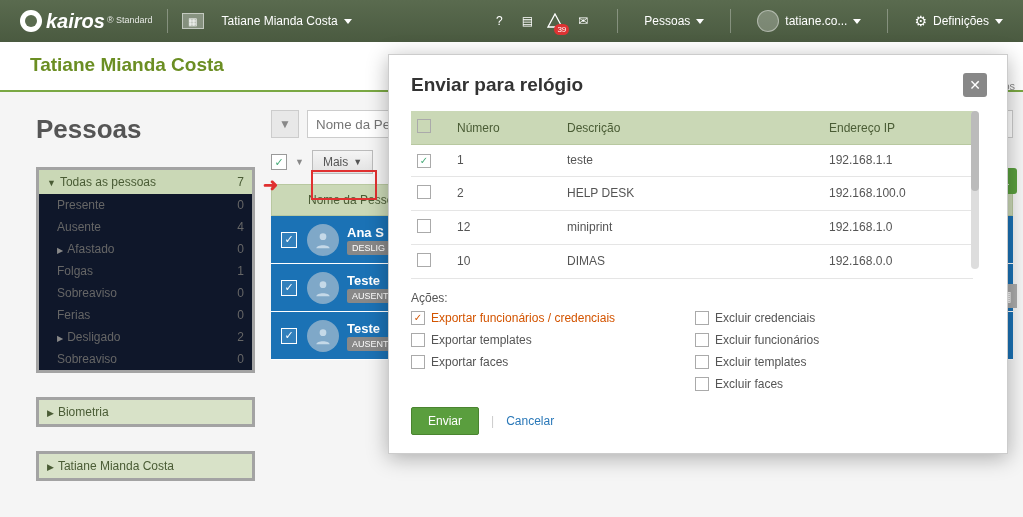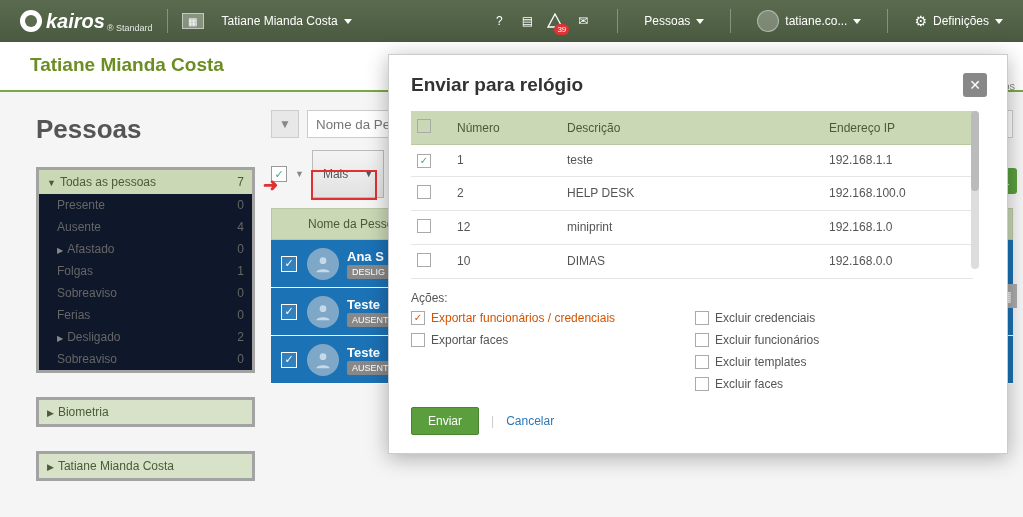--- a/index.html
+++ b/index.html
@@ -4,21 +4,21 @@
 <style>
   * { box-sizing: border-box; margin: 0; padding: 0; }
   body { font-family: Arial, sans-serif; font-size: 12px; background: #f5f5f5; width: 1023px; height: 517px; overflow: hidden; position: relative; }
   
   
   .topbar { background: linear-gradient(#5a6b4f, #4a5a40); height: 42px; display: flex; align-items: center; color: #fff; padding: 0 20px; }
   .logo { display:flex; align-items:center; }
   .logo-icon { width:22px; height:22px; background:#fff; border-radius:50%; position:relative; }
   .logo-icon::after{ content:''; position:absolute; width:12px; height:12px; background:#5a6b4f; border-radius:50%; top:5px; left:5px;}
   .logo-text { font-size: 20px; font-weight: bold; font-style: italic; margin-left:4px; }
-  .logo-sub { font-size: 9px; opacity: 0.85; margin-left: 2px; align-self:flex-end; margin-bottom:0;}
+  .logo-sub { font-size: 9px; opacity: 0.85; margin-left: 2px; align-self:flex-end; margin-bottom:8px;}
   .top-sep { width: 1px; height: 24px; background: rgba(255,255,255,0.3); margin: 0 14px; }
   .dash-icon { width: 22px; height: 16px; background: rgba(255,255,255,0.3); border: 1px solid rgba(255,255,255,0.5); display:flex; align-items:center; justify-content:center; font-size:10px;}
   .top-user { font-size: 12px; display:flex; align-items:center; gap:6px;}
   .dropdown-caret { width:0; height:0; border-left:4px solid transparent; border-right:4px solid transparent; border-top:5px solid #fff;}
   .top-right { margin-left: auto; display: flex; align-items: center; gap: 12px; font-size:12px;}
   .top-icon { width:16px; height:16px; display:flex; align-items:center; justify-content:center; position:relative;}
   .alert-badge { position:absolute; bottom:-6px; right:-6px; background:#d33; color:#fff; border-radius:8px; font-size:8px; padding:1px 3px;}
   .top-link { display:flex; align-items:center; gap:6px; cursor:pointer;}
   .avatar-sm { width:22px; height:22px; background:rgba(255,255,255,0.25); border-radius:50%; border:1px solid rgba(255,255,255,0.4);}
   .gear { font-size:14px;}
@@ -37,21 +37,21 @@
   .filter-row { display:flex; justify-content:space-between; padding:4px 8px 4px 18px; color:#666;}
   .filter-row .caret-r { font-size:8px; margin-right:4px; color:#888;}
   
   
   .main-col { flex:1; padding: 18px 10px 0 6px; position:relative;}
   .search-row { display:flex; align-items:center; gap:8px; margin-bottom:12px;}
   .filter-btn { width:28px; height:28px; background:#e8e8e8; border:1px solid #ccc; display:flex; align-items:center; justify-content:center; color:#888;}
   .search-input { flex:1; height:28px; border:1px solid #ccc; padding:0 8px; color:#999;}
   .sel-row { display:flex; align-items:center; gap:8px; margin-bottom:10px;}
   .sel-check { width:16px; height:16px; border:1px solid #999; background:#fff; display:flex; align-items:center; justify-content:center; font-size:11px; color:#4a7;}
-  .mais-btn { padding:16px 10px; background:linear-gradient(#f4f4f4,#e2e2e2); border:1px solid #bbb; color:#555; font-size:12px; display:flex; align-items:center; gap:16px;}
+  .mais-btn { padding:4px 10px; background:linear-gradient(#f4f4f4,#e2e2e2); border:1px solid #bbb; color:#555; font-size:12px; display:flex; align-items:center; gap:5px;}
   .red-box { position:absolute; border:2px solid #e03030; width:66px; height:30px; left:46px; top:78px; z-index:5;}
   .red-arrow { position:absolute; left:-2px; top:82px; color:#e03030; font-size:18px; font-weight:bold; z-index:5;}
   
   
   .grid-head { background:#cad8b6; padding:8px 10px; color:#4a5c35; font-size:12px; display:flex; align-items:center; border:1px solid #b8c8a0;}
   .grid-body { }
   .grid-row { background:#1b72b5; color:#fff; display:flex; align-items:center; padding:8px 10px; border-bottom:1px solid #fff; height:48px;}
   .row-check { width:16px; height:16px; border:1px solid #fff; background:rgba(255,255,255,0.1); display:flex; align-items:center; justify-content:center; font-size:11px; margin-right:10px;}
   .row-avatar { width:32px; height:32px; background:#7fa8c8; border-radius:50%; margin-right:8px; display:flex; align-items:center; justify-content:center;}
   .row-avatar svg { width:20px; height:20px; fill:#c5d9e8;}
@@ -328,20 +328,24 @@
     <div class="actions-section">
       <div class="actions-label">Ações:</div>
       <div class="actions-grid">
         <div class="actions-col">
           <div class="act-row highlight">
               <span class="act-check">✓</span>
               <span>Exportar funcionários / credenciais</span>
             </div>
           <div class="act-row">
               <span class="act-check"></span>
+              <span>Exportar templates</span>
+            </div>
+          <div class="act-row">
+              <span class="act-check"></span>
               <span>Exportar faces</span>
             </div>
         </div>
         <div class="actions-col">
           <div class="act-row">
               <span class="act-check"></span>
               <span>Excluir credenciais</span>
             </div>
           <div class="act-row">
               <span class="act-check"></span>

